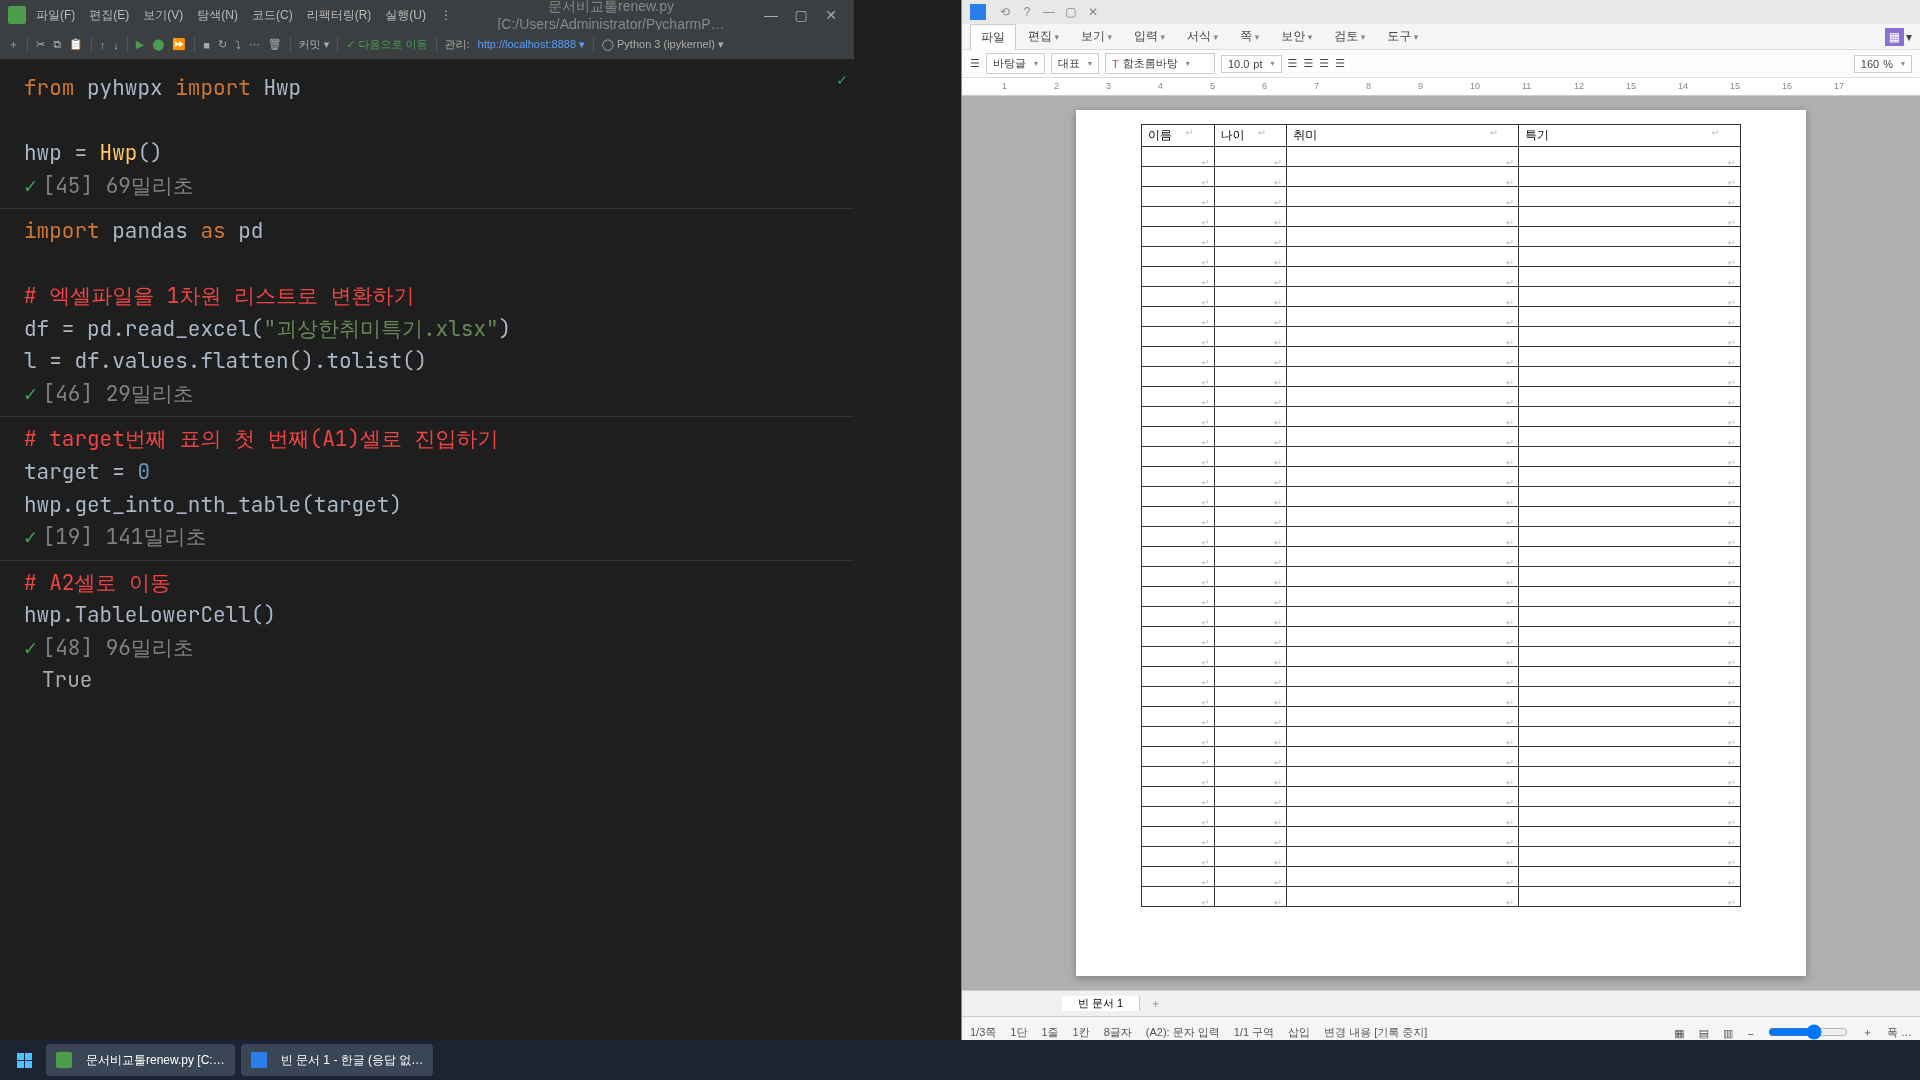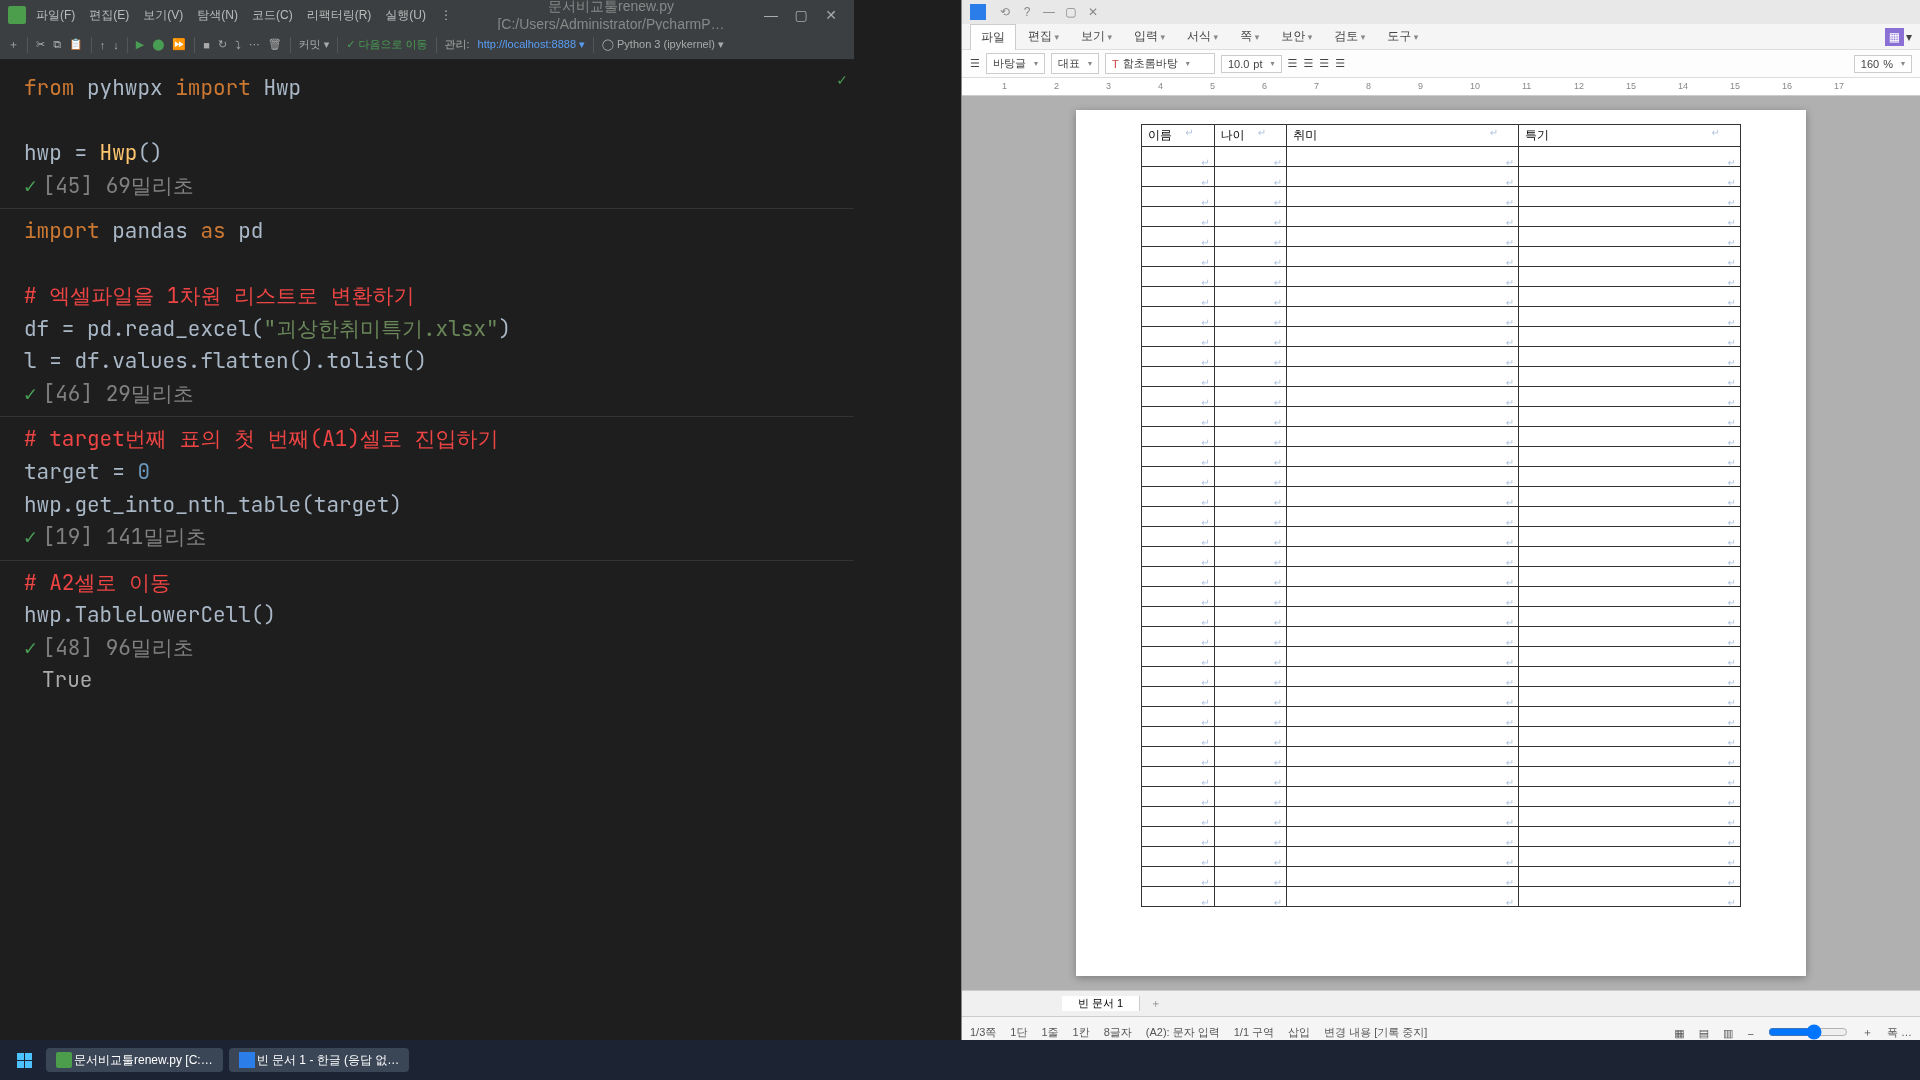--- a/index.html
+++ b/index.html
@@ -53,21 +53,21 @@
 .hg-table th .pmark { color: #b0c4de; font-size: 10px; position: absolute; right: 20px; }
 .hg-tabs { height: 26px; background: #f0f0f0; display: flex; align-items: center; font-size: 11px; border-top: 1px solid #ccc; }
 .hg-tabs .doctab { padding: 0 16px; background: #fff; border-right: 1px solid #ccc; }
 .hg-tabs .addtab { padding: 4px 10px; color: #888; }
 .hg-status { height: 24px; background: #f5f5f5; display: flex; align-items: flex-end; padding: 0 8px; font-size: 11px; color: #555; gap: 14px; border-top: 1px solid #ccc; }
 .hg-status .sitem { }
 .hg-status .spacer { flex: 1; }
 
 
 .taskbar { position: absolute; left: 0; bottom: 0; width: 1920px; height: 40px; background: #1c2433; display: flex; align-items: center; padding: 0 8px; gap: 6px; }
-.taskbar .tbtn { height: 24px; display: flex; align-items: center; padding: 0 10px; color: #fff; font-size: 12px; border-radius: 4px; gap: 2px; }
+.taskbar .tbtn { height: 32px; display: flex; align-items: center; padding: 0 10px; color: #fff; font-size: 12px; border-radius: 4px; gap: 14px; }
 .taskbar .tbtn.active { background: #3a4556; }
 .taskbar .start { width: 32px; justify-content: center; }
 .win-logo { display: grid; grid-template: 7px 7px / 7px 7px; gap: 1px; }
 .win-logo span { background: #4cc2ff; }
 </style>
 </head>
 <body>
 
 <div class="pycharm">
   <div class="pc-titlebar">

